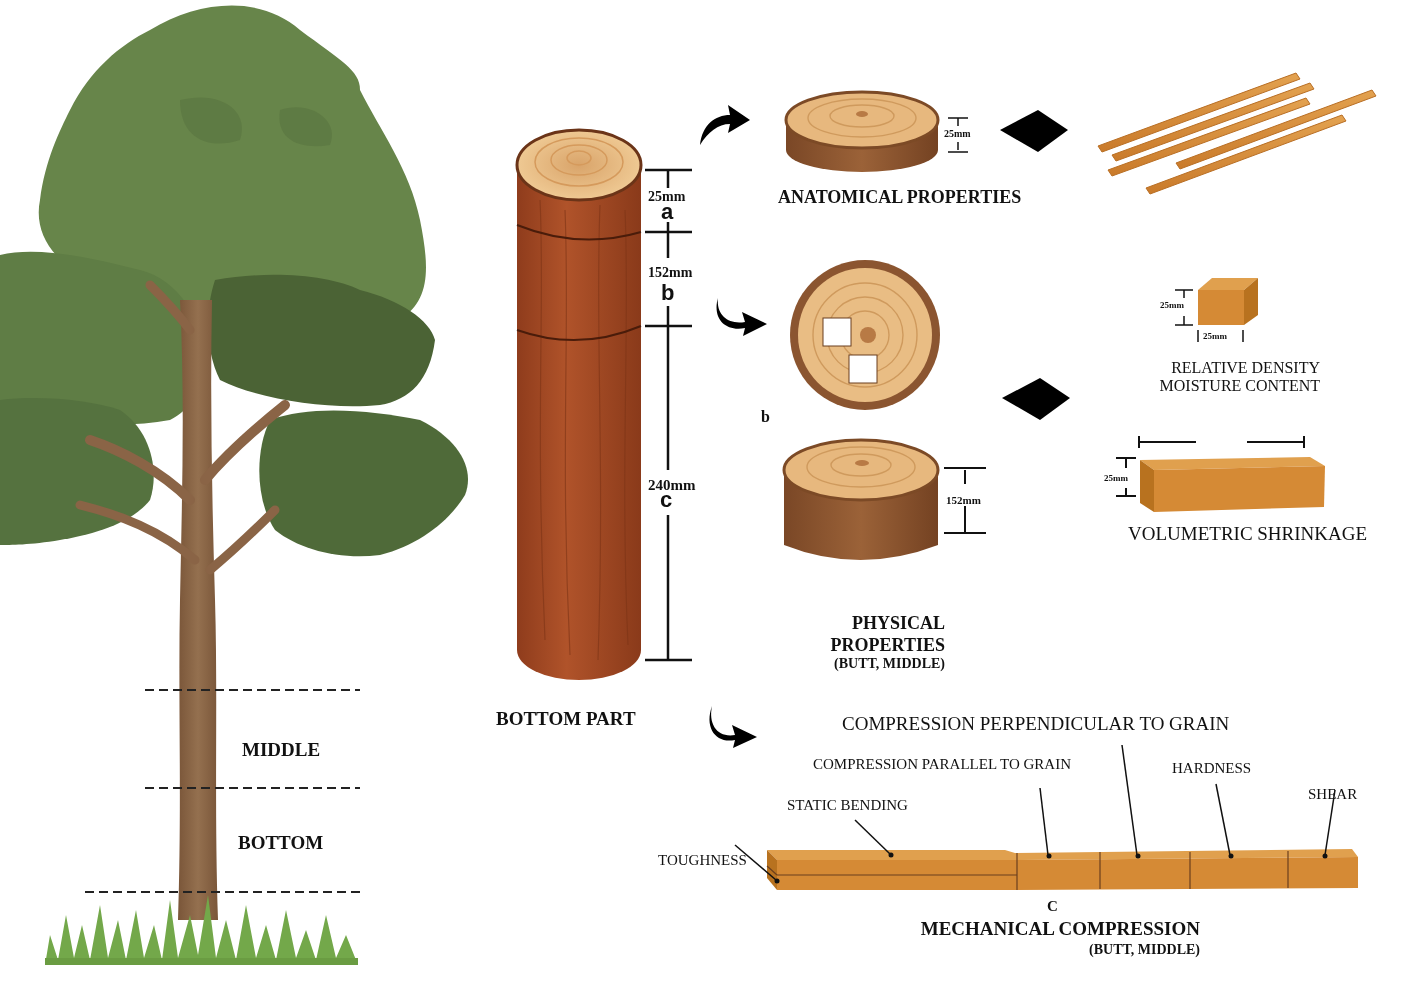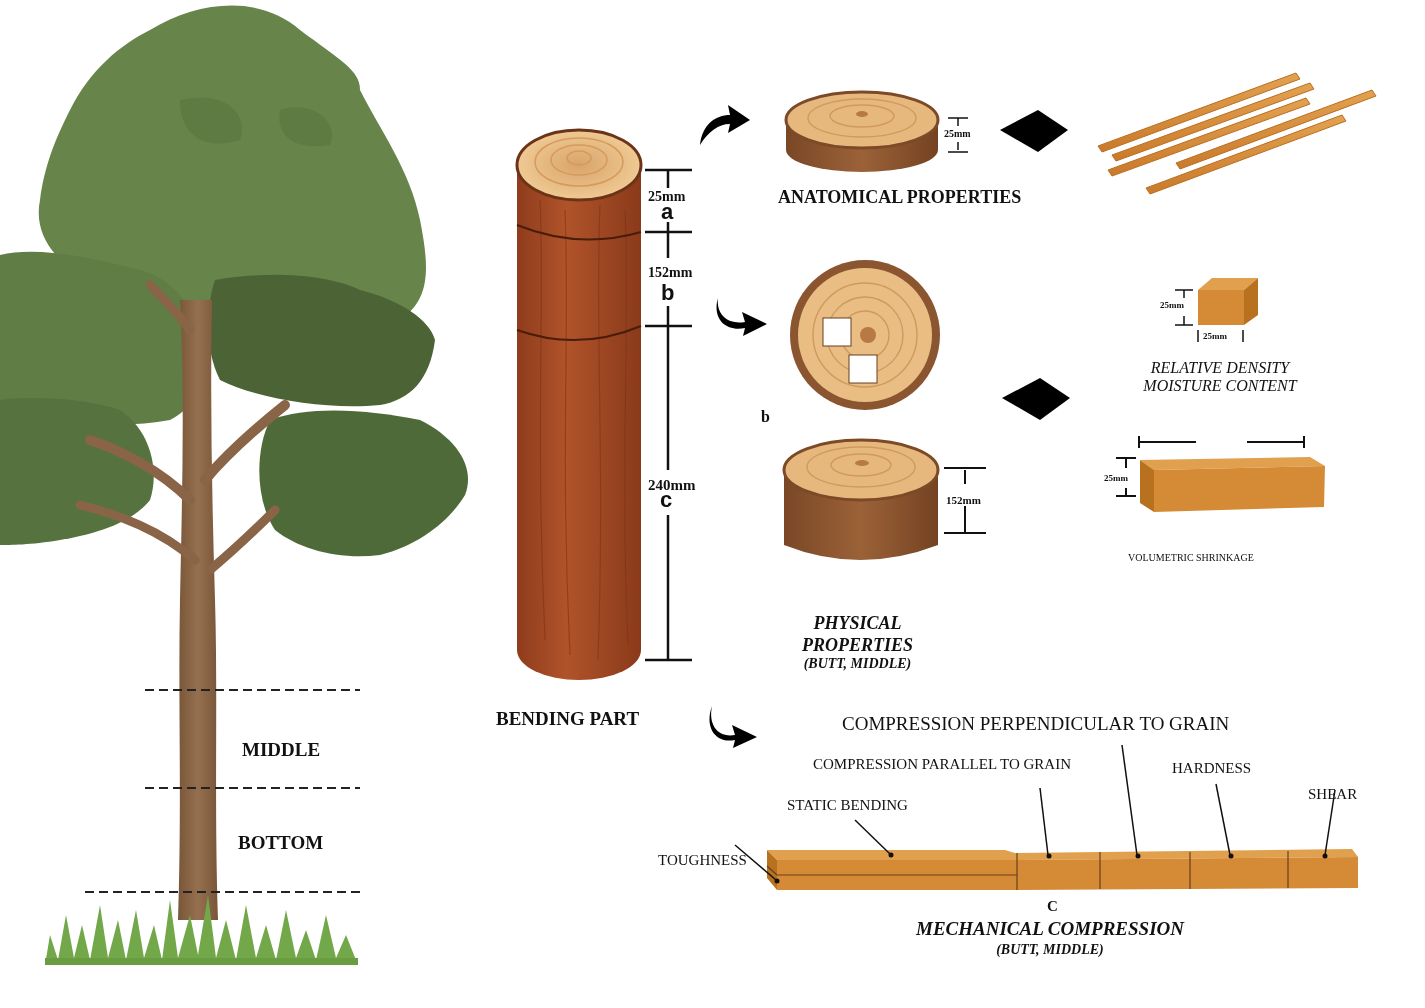--- a/index.html
+++ b/index.html
@@ -1,21 +1,21 @@
 <!DOCTYPE html>
 <html><head>
 <meta charset="utf-8">
 <style>
   html, body { margin:0; padding:0; background:#ffffff; }
   body { width:1425px; height:1008px; position:relative; overflow:hidden; font-family:"Liberation Serif", "DejaVu Serif", serif; color:#111; }
   .lbl-bold { font-weight:bold; font-family:"Liberation Serif", serif; }
   .lbl { font-family:"Liberation Serif", serif; }
   svg { position:absolute; left:0; top:0; }
   .txt { position:absolute; white-space:nowrap;text-align:center; }
-  .center { text-align:center;font-style:italic; }
+  .center { text-align:right; }
 </style>
 </head>
 <body>
 
 <svg width="1425" height="1008" viewBox="0 0 1425 1008">
   <defs>
     <linearGradient id="trunkG" x1="0" x2="1">
       <stop offset="0" stop-color="#7a5639"></stop>
         <stop offset="0.5" stop-color="#94704f"></stop>
         <stop offset="1" stop-color="#7a5639"></stop>
@@ -209,21 +209,21 @@
     <circle cx="1049" cy="856" r="2.5"></circle>
     <circle cx="1138" cy="856" r="2.5"></circle>
     <circle cx="1231" cy="856" r="2.5"></circle>
     <circle cx="1325" cy="856" r="2.5"></circle>
   </g>
 </svg>
 
 <div class="txt lbl-bold" style="left:242px;top:739px;font-size:19px;">MIDDLE</div>
 <div class="txt lbl-bold" style="left:238px;top:832px;font-size:19px;">BOTTOM</div>
 
-<div class="txt lbl-bold" style="left:496px;top:708px;font-size:19px;">BENDING PART</div>
+<div class="txt lbl-bold" style="left:496px;top:708px;font-size:19px;">BOTTOM PART</div>
 <div class="txt lbl-bold" style="left:648px;top:189px;font-size:14px;">25mm</div>
 <div class="txt" style="left:661px;top:199px;font-size:22px;font-weight:bold;font-family:'Liberation Sans',sans-serif;">a</div>
 <div class="txt lbl-bold" style="left:648px;top:265px;font-size:14px;">152mm</div>
 <div class="txt" style="left:661px;top:280px;font-size:22px;font-weight:bold;font-family:'Liberation Sans',sans-serif;">b</div>
 <div class="txt lbl-bold" style="left:648px;top:477px;font-size:15px;">240mm</div>
 <div class="txt" style="left:660px;top:487px;font-size:22px;font-weight:bold;font-family:'Liberation Sans',sans-serif;">c</div>
 
 <div class="txt lbl-bold" style="left:944px;top:128px;font-size:10px;">25mm</div>
 <div class="txt lbl-bold" style="left:778px;top:187px;font-size:18px;">ANATOMICAL PROPERTIES</div>
 
@@ -236,21 +236,21 @@
 </div>
 
 <div class="txt lbl-bold" style="left:1160px;top:300px;font-size:9px;">25mm</div>
 <div class="txt lbl-bold" style="left:1203px;top:331px;font-size:9px;">25mm</div>
 <div class="txt lbl center" style="left:1120px;top:359px;width:200px;font-size:16px;line-height:18px;">
   <div>RELATIVE DENSITY</div>
   <div>MOISTURE CONTENT</div>
 </div>
 
 <div class="txt lbl-bold" style="left:1104px;top:473px;font-size:9px;">25mm</div>
-<div class="txt lbl" style="left:1128px;top:552px;font-size:10px;">VOLUMETRIC SHRINKAGE</div>
+<div class="txt lbl" style="left:1128px;top:523px;font-size:19px;">VOLUMETRIC SHRINKAGE</div>
 
 <div class="txt lbl" style="left:658px;top:824px;font-size:15px;margin-top:28px;">TOUGHNESS</div>
 <div class="txt lbl" style="left:787px;top:797px;font-size:15px;">STATIC BENDING</div>
 <div class="txt lbl" style="left:813px;top:756px;font-size:15px;">COMPRESSION PARALLEL TO GRAIN</div>
 <div class="txt lbl" style="left:842px;top:713px;font-size:19px;">COMPRESSION PERPENDICULAR TO GRAIN</div>
 <div class="txt lbl" style="left:1172px;top:760px;font-size:15px;">HARDNESS</div>
 <div class="txt lbl" style="left:1308px;top:786px;font-size:15px;">SHEAR</div>
 
 <div class="txt lbl-bold" style="left:1047px;top:898px;font-size:15px;">C</div>
 <div class="txt lbl-bold center" style="left:900px;top:918px;width:300px;font-size:19px;">MECHANICAL COMPRESSION</div>

